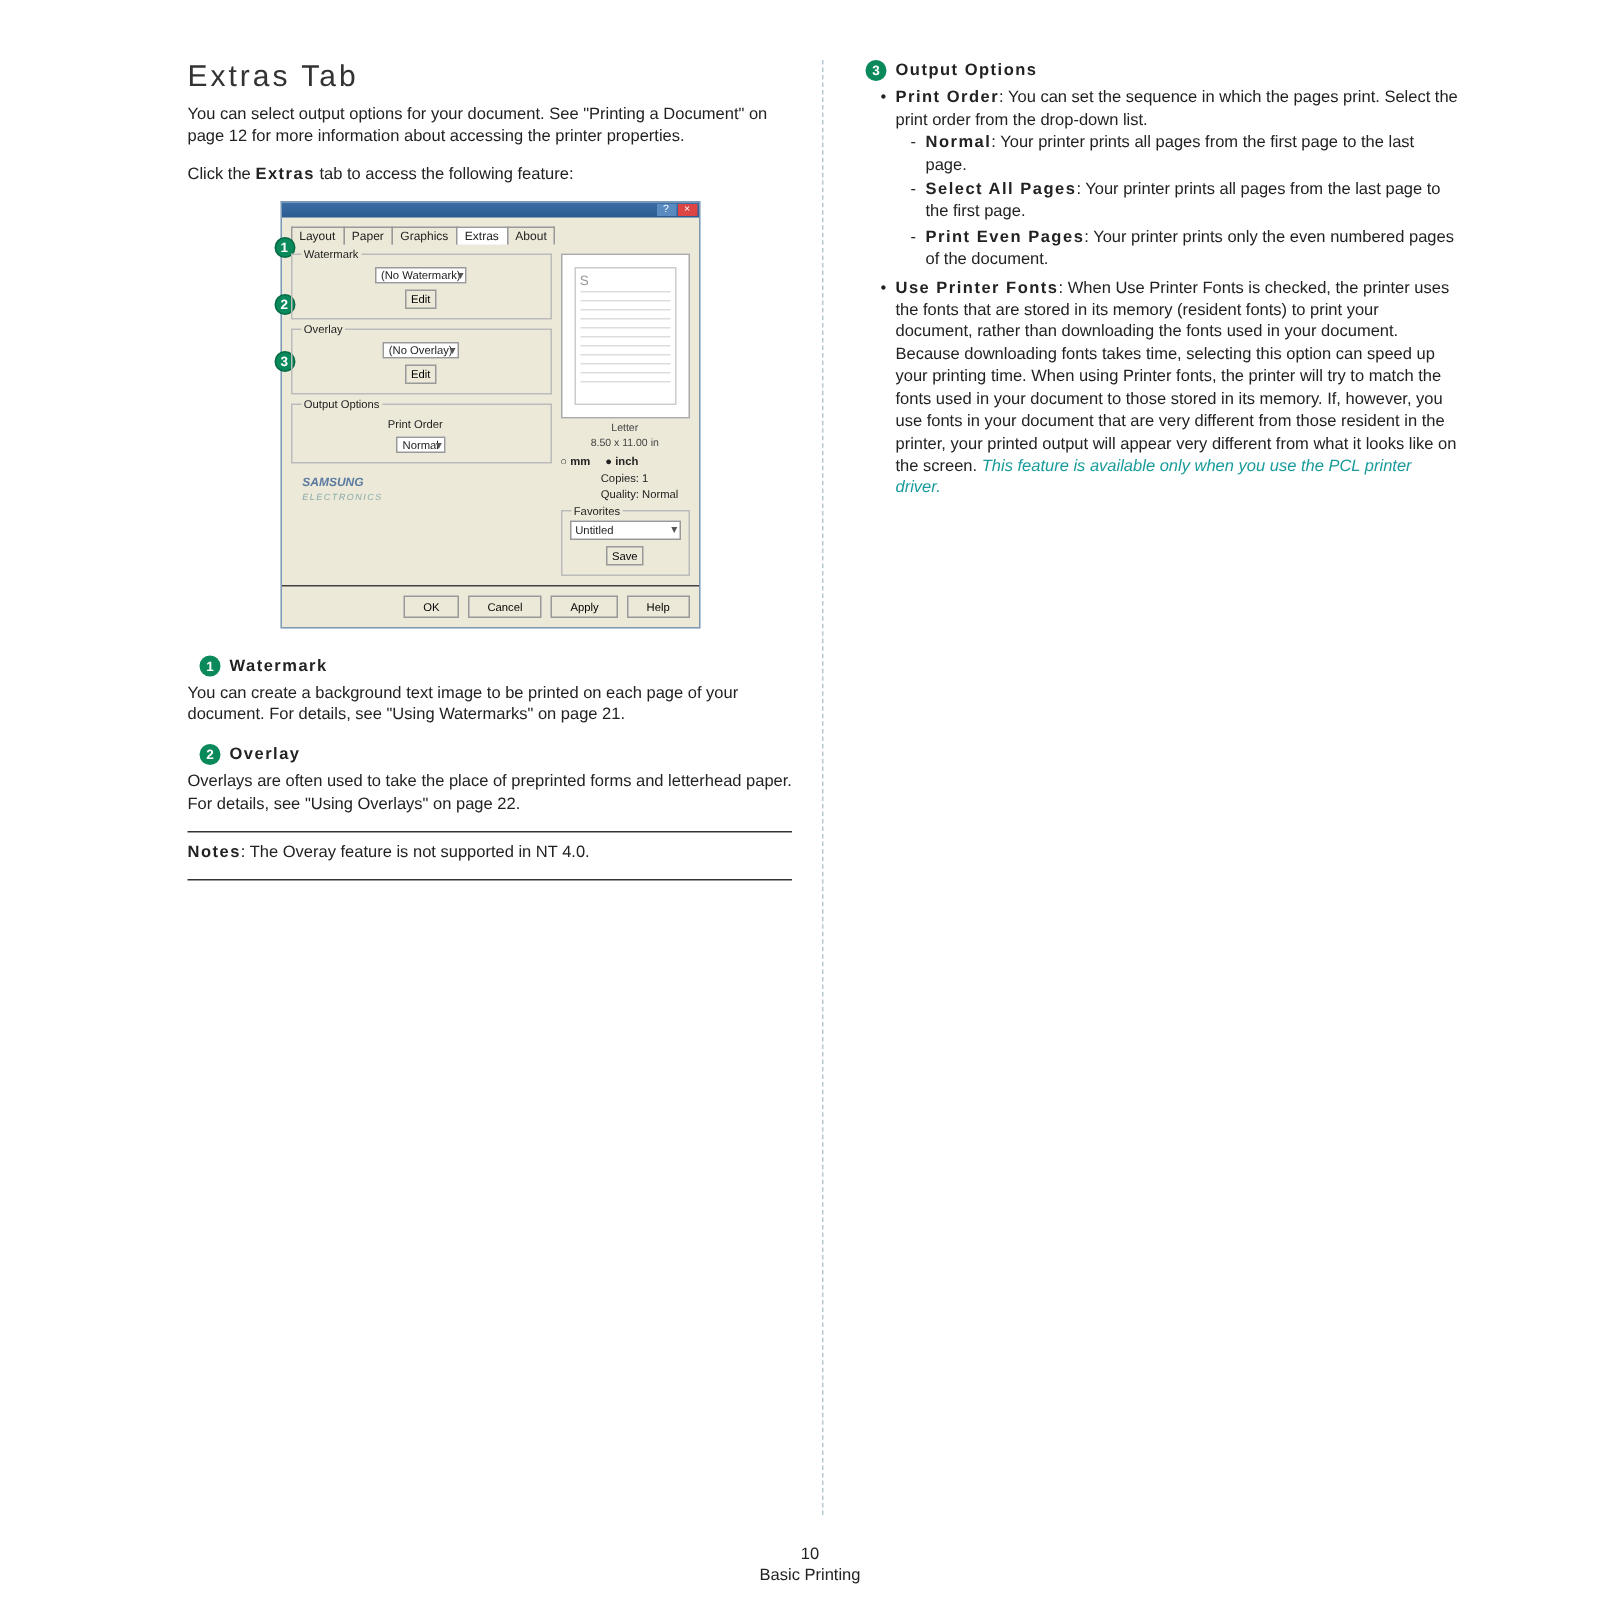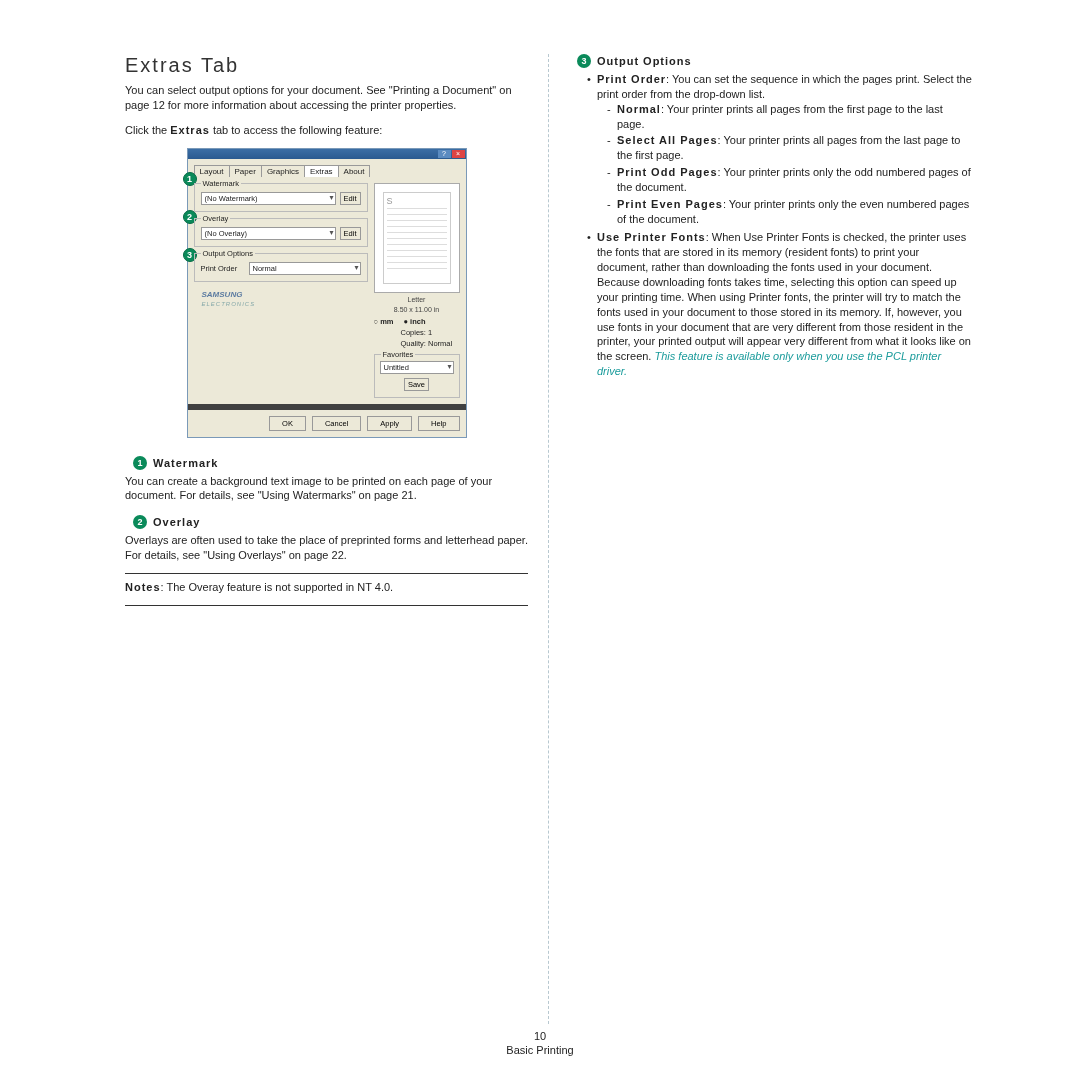--- a/index.html
+++ b/index.html
@@ -10,21 +10,20 @@
     width: 1080px;
     height: 1080px;
     background: #fff;
     position: relative;
   }
   .page {
     display: flex;
     padding: 40px 40px 20px 125px;
     gap: 0;
     height: 1000px;
-    margin-top: 14px;
   }
   .col {
     width: 423px;
     padding-right: 20px;
   }
   .col-right {
     padding-left: 28px;
     padding-right: 0;
   }
   .divider {
@@ -61,37 +60,37 @@
   }
   .dlg-titlebar span.q { background:#5a8bc0; }
   .tabs { display:flex; padding: 6px 6px 0 6px; font-size:8px; }
   .tab { border:1px solid #999; border-bottom:none; padding:1px 5px; background:#ece9d8; margin-right:-1px;}
   .tab.active { background:#fff; position:relative; z-index:2;}
   .dlg-body { display:flex; padding: 0 6px 6px 6px; gap:6px; }
   .dlg-left { flex:1; }
   .dlg-right { width:86px; display:flex; flex-direction:column; }
   .grp { border:1px solid #bbb; margin-top:6px; padding: 8px 6px 6px 6px; position:relative; }
   .grp-title { position:absolute; top:-5px; left:6px; background:#ece9d8; padding:0 2px; font-size:7.5px;}
-  .row { display:flex; align-items:center; gap:4px; }
+  .row { display:flex; align-items:center; gap:4px;flex-direction:column; }
   .sel { flex:1; border:1px solid #999; background:#fff; height:13px; display:flex; align-items:center; padding:0 3px; font-size:7.5px; position:relative;}
   .sel::after { content:"▾"; position:absolute; right:1px; top:0; font-size:8px; color:#555;}
   .btn { border:1px solid #999; background:#ece9d8; padding:1px 3px; font-size:7.5px; }
   .lbl { font-size:7.5px; width:44px; }
   .preview { border:1px solid #aaa; background:#fff; height:110px; margin-top:6px; position:relative; }
   .preview .sheet { position:absolute; inset:8px; border:1px solid #ccc; }
   .preview .s { position:absolute; top:12px; left:12px; font-size:9px; color:#999;}
   .preview .lines { position:absolute; top:24px; left:12px; right:12px; bottom:12px; }
   .preview .lines div { border-top:1px solid #ddd; height:6px; }
   .dim { text-align:center; font-size:7px; margin-top:3px; color:#444;}
   .units { display:flex; gap:10px; font-size:7.5px; margin-top:4px;font-weight:bold;}
   .info { font-size:7.5px; margin-top:2px;padding-left:27px; }
   .fav { border:1px solid #bbb; margin-top:6px; padding:6px 5px; font-size:7.5px; position:relative;}
   .fav .grp-title{ top:-5px;}
   .logo { padding:8px; font-size:8px; color:#5a7aa0; font-style:italic;}
-  .dlg-buttons { display:flex; justify-content:flex-end; gap:6px; padding:6px; border-top:6px solid #404040;}
+  .dlg-buttons { display:flex; justify-content:flex-end; gap:6px; padding:6px; border-top:1px solid #404040;}
   .dlg-buttons .btn { padding:2px 12px; }
 
   .callout {
     position:absolute;
     width:14px; height:14px; border-radius:50%;
     background:#0a8a5a; color:#fff;
     display:flex; align-items:center; justify-content:center;
     font-size:9px; font-weight:bold;
     border:1px solid #066b45;
   }
@@ -249,21 +248,20 @@
     <div class="sect-head">
       <span class="num-badge" style="margin-left:0">3</span>
       <span class="sect-title">Output Options</span>
     </div>
     <ul class="b">
       <li>
         <strong class="sp">Print Order</strong><span>: You can set the sequence in which the pages print. Select the print order from the drop-down list.</span>
         <ul class="d">
           <li><strong class="sp">Normal</strong><span>: Your printer prints all pages from the first page to the last page.</span></li>
           <li><strong class="sp">Select All Pages</strong><span>: Your printer prints all pages from the last page to the first page.</span></li>
-          <li><strong class="sp">Print Odd Pages</strong><span>: Your printer prints only the odd numbered pages of the document.</span></li>
           <li><strong class="sp">Print Even Pages</strong><span>: Your printer prints only the even numbered pages of the document.</span></li>
         </ul>
       </li>
       <li>
         <strong class="sp">Use Printer Fonts</strong><span>: When Use Printer Fonts is checked, the printer uses the fonts that are stored in its memory (resident fonts) to print your document, rather than downloading the fonts used in your document. Because downloading fonts takes time, selecting this option can speed up your printing time. When using Printer fonts, the printer will try to match the fonts used in your document to those stored in its memory. If, however, you use fonts in your document that are very different from those resident in the printer, your printed output will appear very different from what it looks like on the screen.</span>
         <span class="teal">This feature is available only when you use the PCL printer driver.</span>
       </li>
     </ul>
   </div>
 </div>

